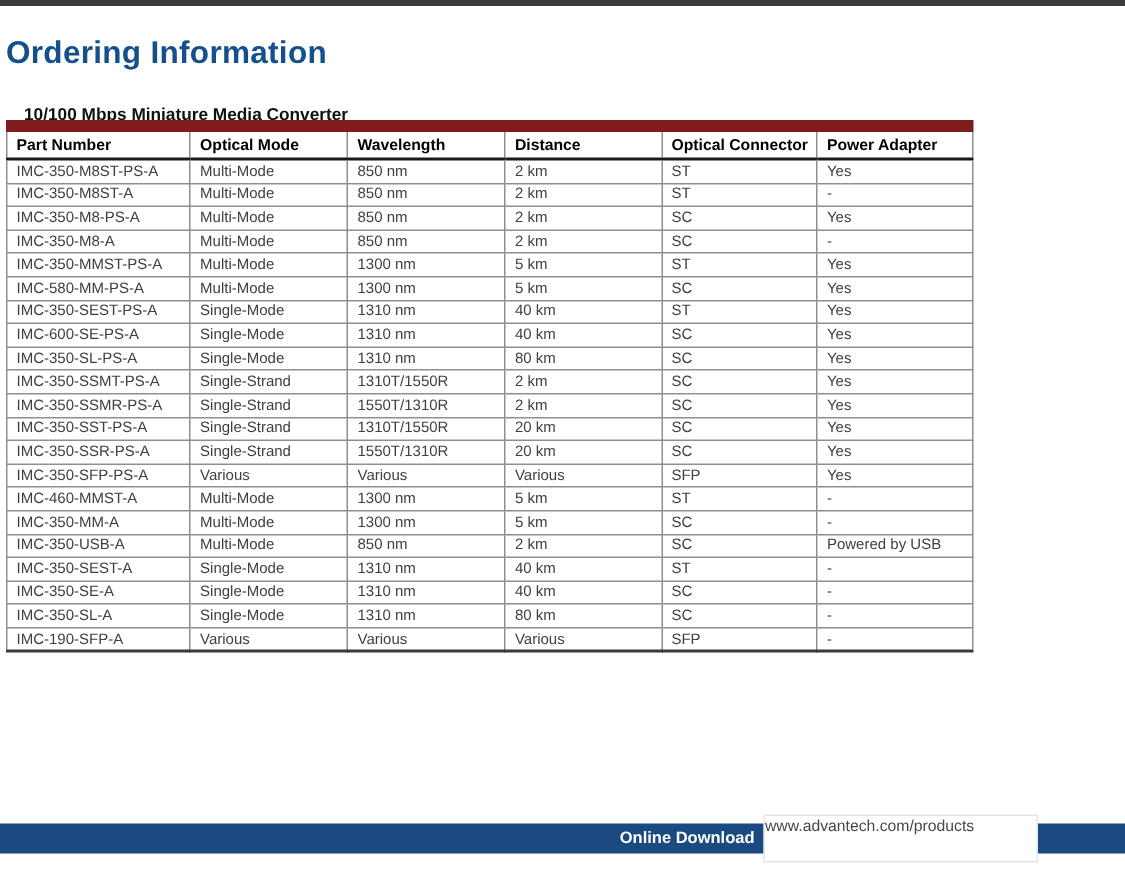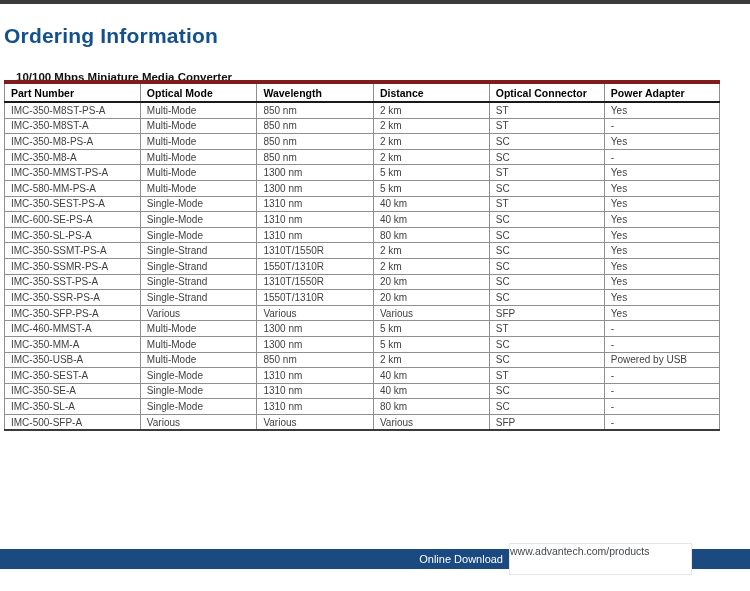--- a/index.html
+++ b/index.html
@@ -38,24 +38,24 @@
     left: 4px;
     margin: 12px;
     font-size: 11.5px;
     font-weight: bold;
     color: #111111;
   }
   table.ordering {
     position: absolute;
     top: 80px;
     left: 4px;
-    width: 716px;
+    width: 645px;
     border-collapse: collapse;
     table-layout: fixed;
-    border-top: 4px solid #7f1d1d;
+    border-top: 8px solid #7f1d1d;
     border-bottom: 2px solid #3a3a3a;
   }
   table.ordering th, table.ordering td {
     border: 1px solid #8f8f8f;
     text-align: left;
     padding: 0 0 0 6px;
     overflow: hidden;
     white-space: nowrap;
   }
   table.ordering th {
@@ -84,21 +84,21 @@
     width: 750px;
     height: 20px;
     background: var(--footer-blue, #1a4a80);
     display: flex;
     align-items: center;
     justify-content: flex-end;
   }
   .footer-label {
     color: #ffffff;
     font-size: 11px;
-    font-weight: normal;
+    font-weight: bold;
     margin-right: 6px;
     text-align: center;
   }
   .url-box {
     display: inline-block;
     box-sizing: border-box;
     width: 183px;
     height: 32px;
     line-height: 14px;
     background: #ffffff;
@@ -296,21 +296,21 @@
         </tr>
         <tr>
           <td>IMC-350-SL-A</td>
           <td>Single-Mode</td>
           <td>1310 nm</td>
           <td>80 km</td>
           <td>SC</td>
           <td>-</td>
         </tr>
         <tr>
-          <td>IMC-500-SFP-A</td>
+          <td>IMC-190-SFP-A</td>
           <td>Various</td>
           <td>Various</td>
           <td>Various</td>
           <td>SFP</td>
           <td>-</td>
         </tr>
       </tbody>
   </table>
 
   <div class="footer-bar">

